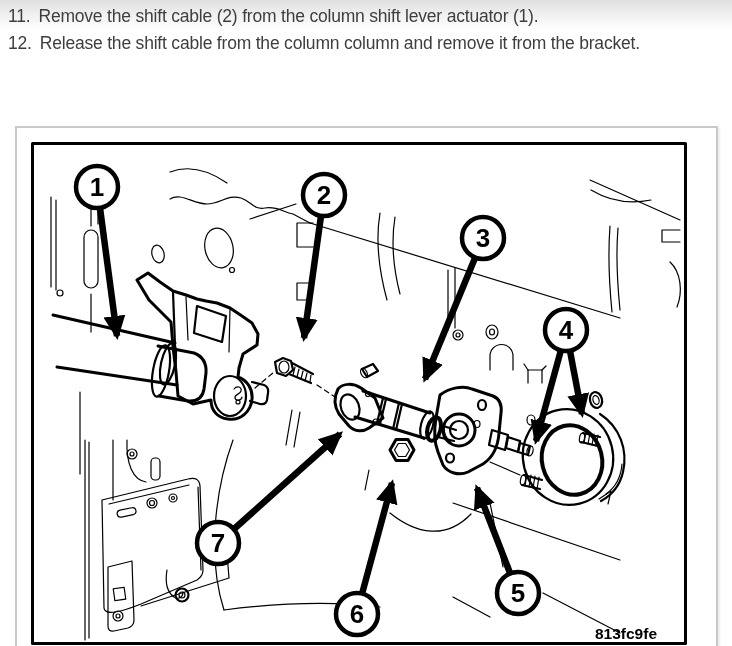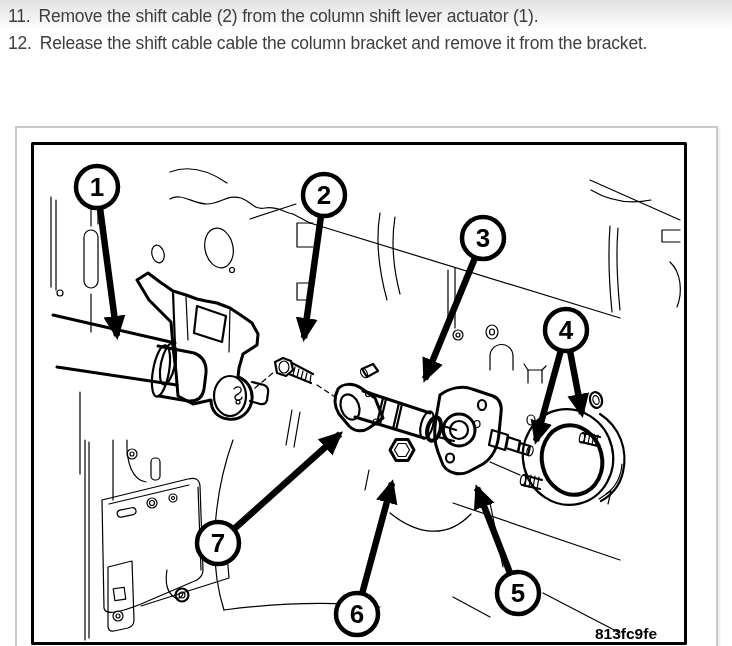--- a/index.html
+++ b/index.html
@@ -45,21 +45,21 @@
 </head>
 <body>
 
 <div class="top-gradient"></div>
 
 <div class="instructions">
   <div class="instr-line">
     <span class="instr-num">11.</span><span>Remove the shift cable (2) from the column shift lever actuator (1).</span>
   </div>
   <div class="instr-line">
-    <span class="instr-num">12.</span><span>Release the shift cable cable the column bracket and remove it from the bracket.</span>
+    <span class="instr-num">12.</span><span>Release the shift cable from the column column and remove it from the bracket.</span>
   </div>
 </div>
 
 <div class="fig-outer"></div>
 
 <svg class="fig-svg" width="656" height="503" viewBox="0 0 656 503">
 
   <rect x="1.5" y="1.5" width="653" height="500" class="b"></rect>
 
   <g class="t">

